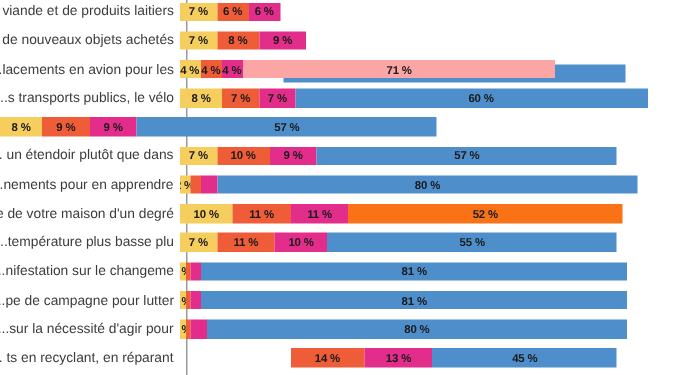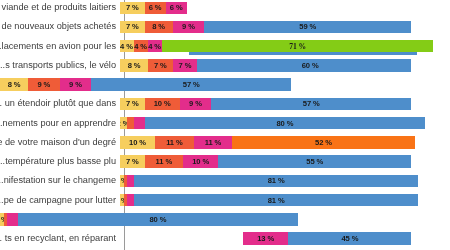--- a/index.html
+++ b/index.html
@@ -98,55 +98,52 @@
         <div class="bar-area">
           <div class="seg" style="left: 0px; width: 24.57px; background: rgb(246, 206, 94);">
             <span>7 %</span>
           </div>
           <div class="seg" style="left: 24.57px; width: 28.08px; background: rgb(239, 92, 56);">
             <span>8 %</span>
           </div>
           <div class="seg" style="left: 52.65px; width: 31.59px; background: rgb(227, 45, 139);">
             <span>9 %</span>
           </div>
-          <div class="seg" style="left: 84.24px; width: 207.09px; background: rgb(78, 142, 203);">
-            <span>59 %</span>
-          </div>
         </div>
       </div>
       <div class="row" style="top: 39.9615px; height: 12.5px;">
         <div class="cat-label">lacements en avion pour les...</div>
         <div class="bar-area">
           <div class="seg" style="left: 0px; width: 14.04px; background: rgb(246, 206, 94);">
             <span style="margin-left: -1px;">4 %</span>
           </div>
           <div class="seg" style="left: 14.04px; width: 14.04px; background: rgb(239, 92, 56);">
             <span style="margin-left: -1px;">4 %</span>
           </div>
           <div class="seg" style="left: 28.08px; width: 14.04px; background: rgb(227, 45, 139);">
             <span style="margin-left: -1px;">4 %</span>
           </div>
-          <div class="seg" style="left: 42.12px; width: 271px; background: #84cc16; font-family: Liberation Serif, serif;">
+          <div class="seg" style="left: 42.12px; width: 208px; background: #fca5a5;">
             <span>71 %</span>
           </div>
         </div>
       </div>
       <div class="row" style="top: 59.1923px; height: 12.5px;">
         <div class="cat-label">s transports publics, le vélo...</div>
         <div class="bar-area">
           <div class="seg" style="left: 0px; width: 28.08px; background: rgb(246, 206, 94);">
             <span>8 %</span>
           </div>
           <div class="seg" style="left: 28.08px; width: 24.57px; background: rgb(239, 92, 56);">
             <span>7 %</span>
           </div>
           <div class="seg" style="left: 52.65px; width: 24.57px; background: rgb(227, 45, 139);">
             <span>7 %</span>
           </div>
-          <div class="seg" style="left: 77.22px; width: 214px; background: rgb(78, 142, 203); padding-left: 12px;">
+          <div class="seg" style="left: 77.22px; width: 235px; background: rgb(78, 142, 203); padding-left: 12px;">
             <span>60 %</span>
           </div>
         </div>
       </div>
       <div class="row" style="top: 78.4231px; height: 12.5px;">
         <div class="bar-area">
           <div class="seg" style="left: 0px; width: 28.08px; background: rgb(246, 206, 94);">
             <span>8 %</span>
           </div>
           <div class="seg" style="left: 28.08px; width: 31.59px; background: rgb(239, 92, 56);">
@@ -244,34 +241,38 @@
             <span style="margin-left: -1px;">1 %</span>
           </div>
           <div class="seg" style="left: 3.51px; width: 3.51px; background: rgb(239, 92, 56);"></div>
           <div class="seg" style="left: 7.02px; width: 7.02px; background: rgb(227, 45, 139);"></div>
           <div class="seg" style="left: 14.04px; width: 284.31px; background: rgb(78, 142, 203);">
             <span>81 %</span>
           </div>
         </div>
       </div>
       <div class="row" style="top: 213.038px; height: 12.5px;">
+        <div class="cat-label"> sur la nécessité d'agir pour...</div>
         <div class="bar-area">
           <div class="seg" style="left: 0px; width: 3.51px; background: rgb(246, 206, 94);">
             <span style="margin-left: -1px;">1 %</span>
           </div>
           <div class="seg" style="left: 3.51px; width: 3.51px; background: rgb(239, 92, 56);"></div>
           <div class="seg" style="left: 7.02px; width: 10.53px; background: rgb(227, 45, 139);"></div>
           <div class="seg" style="left: 17.55px; width: 280.8px; background: rgb(78, 142, 203);">
             <span>80 %</span>
           </div>
         </div>
       </div>
       <div class="row" style="top: 232.269px; height: 12.5px;">
         <div class="cat-label">ts en recyclant, en réparant ...</div>
         <div class="bar-area">
+          <div class="seg" style="left: 73.71px; width: 49.14px; background: rgb(239, 92, 56);">
+            <span>14 %</span>
+          </div>
           <div class="seg" style="left: 122.85px; width: 45.63px; background: rgb(227, 45, 139);">
             <span>13 %</span>
           </div>
           <div class="seg" style="left: 168.48px; width: 122.85px; background: rgb(78, 142, 203);">
             <span>45 %</span>
           </div>
         </div>
       </div>
     </div>
 </div>

